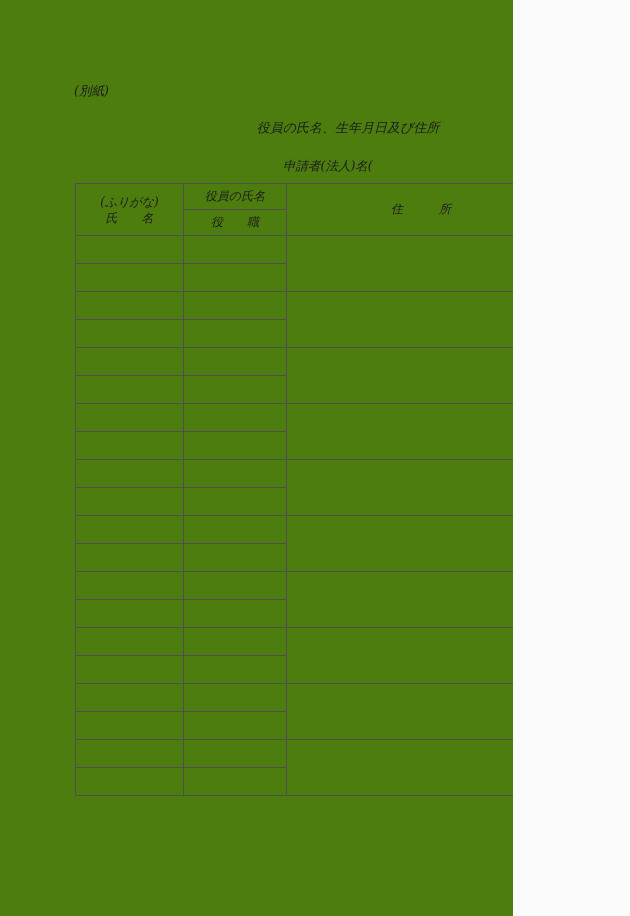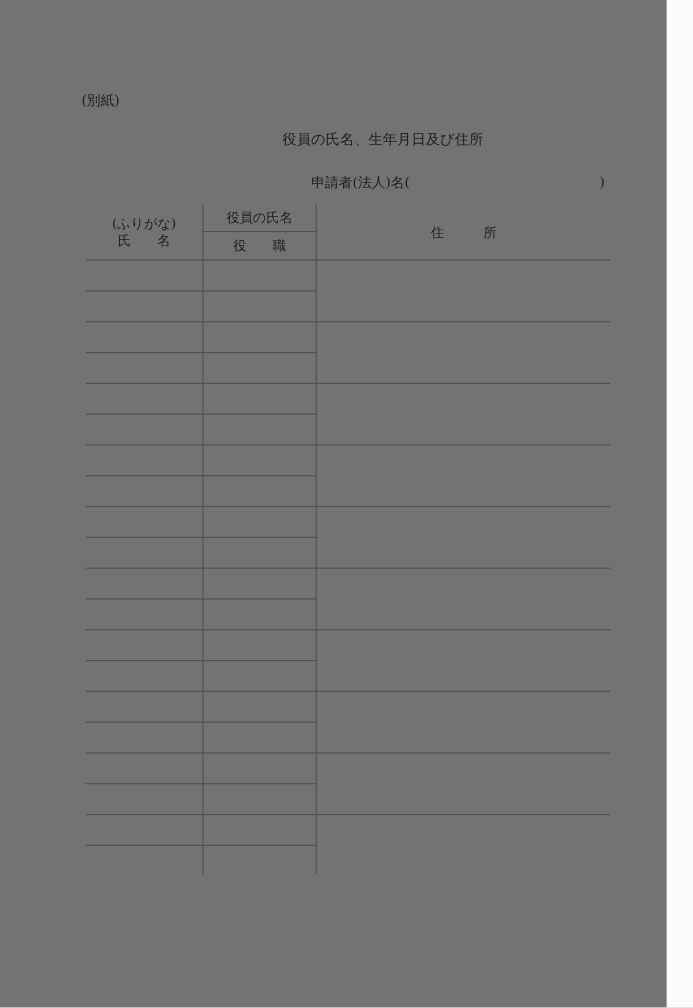--- a/index.html
+++ b/index.html
@@ -2,26 +2,27 @@
 <html><head>
 <meta charset="utf-8">
 <style>
   html, body {
     margin: 0;
     padding: 0;
     background: #fbfbfb;
   }
   .page {
     position: relative;
-    width: 606px;
+    width: 513px;
     height: 916px;
-    background: #737373;
+    background: #4d7c0f;
     font-family: "DejaVu Serif", "Liberation Serif", serif;
     color: #1c1c1c;
     overflow: hidden;
+    font-style: italic;
   }
   .attachment-note {
     position: absolute;
     left: 74px;
     top: 84px;
     font-size: 12.5px;
     line-height: 14px;
   }
   .doc-title {
     position: absolute;
@@ -55,21 +56,21 @@
     font-size: 12.5px;
     line-height: 15px;
   }
   table.officer-table {
     position: absolute;
     left: 75px;
     top: 183px;
     width: 480px;
     border-collapse: collapse;
     table-layout: fixed;
-    border: 3px solid #737373;
+    border: 1px solid #737373;
   }
   .officer-table td {
     border: 1px solid #4f4f4f;
     padding: 0;
     font-size: 12px;
     text-align: center;
     vertical-align: middle;
     overflow: hidden;
     white-space: nowrap;
   }

